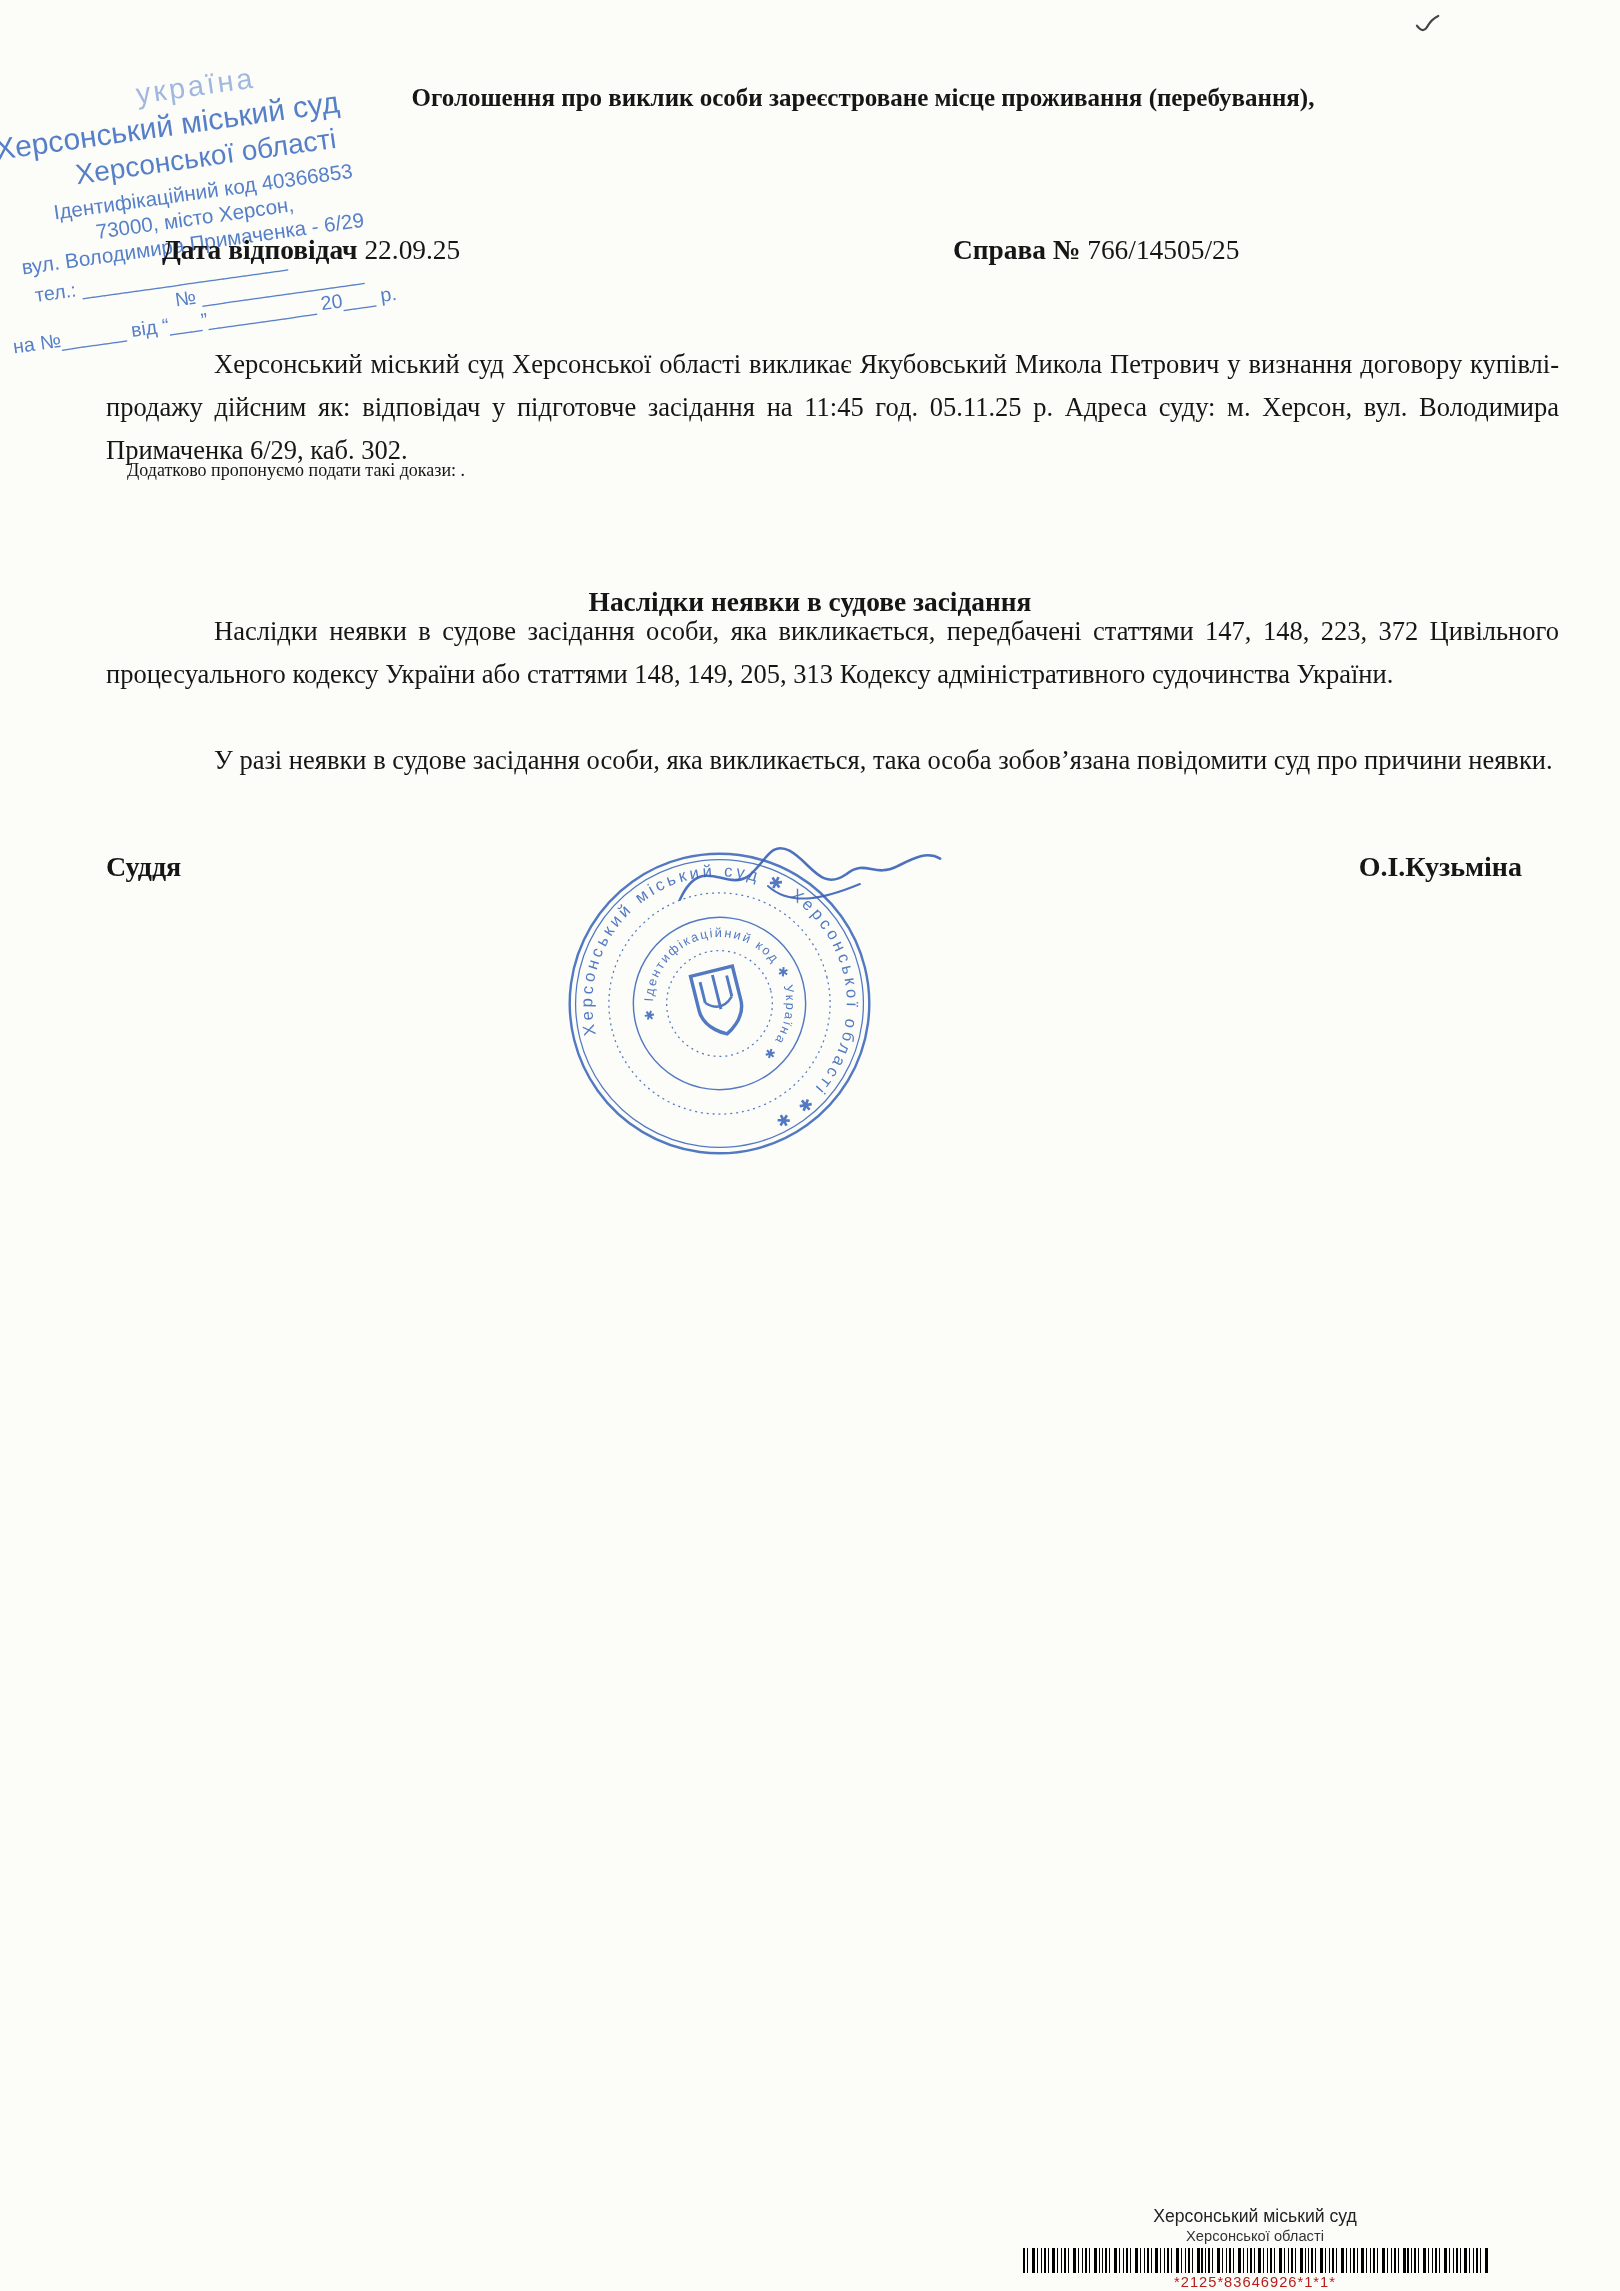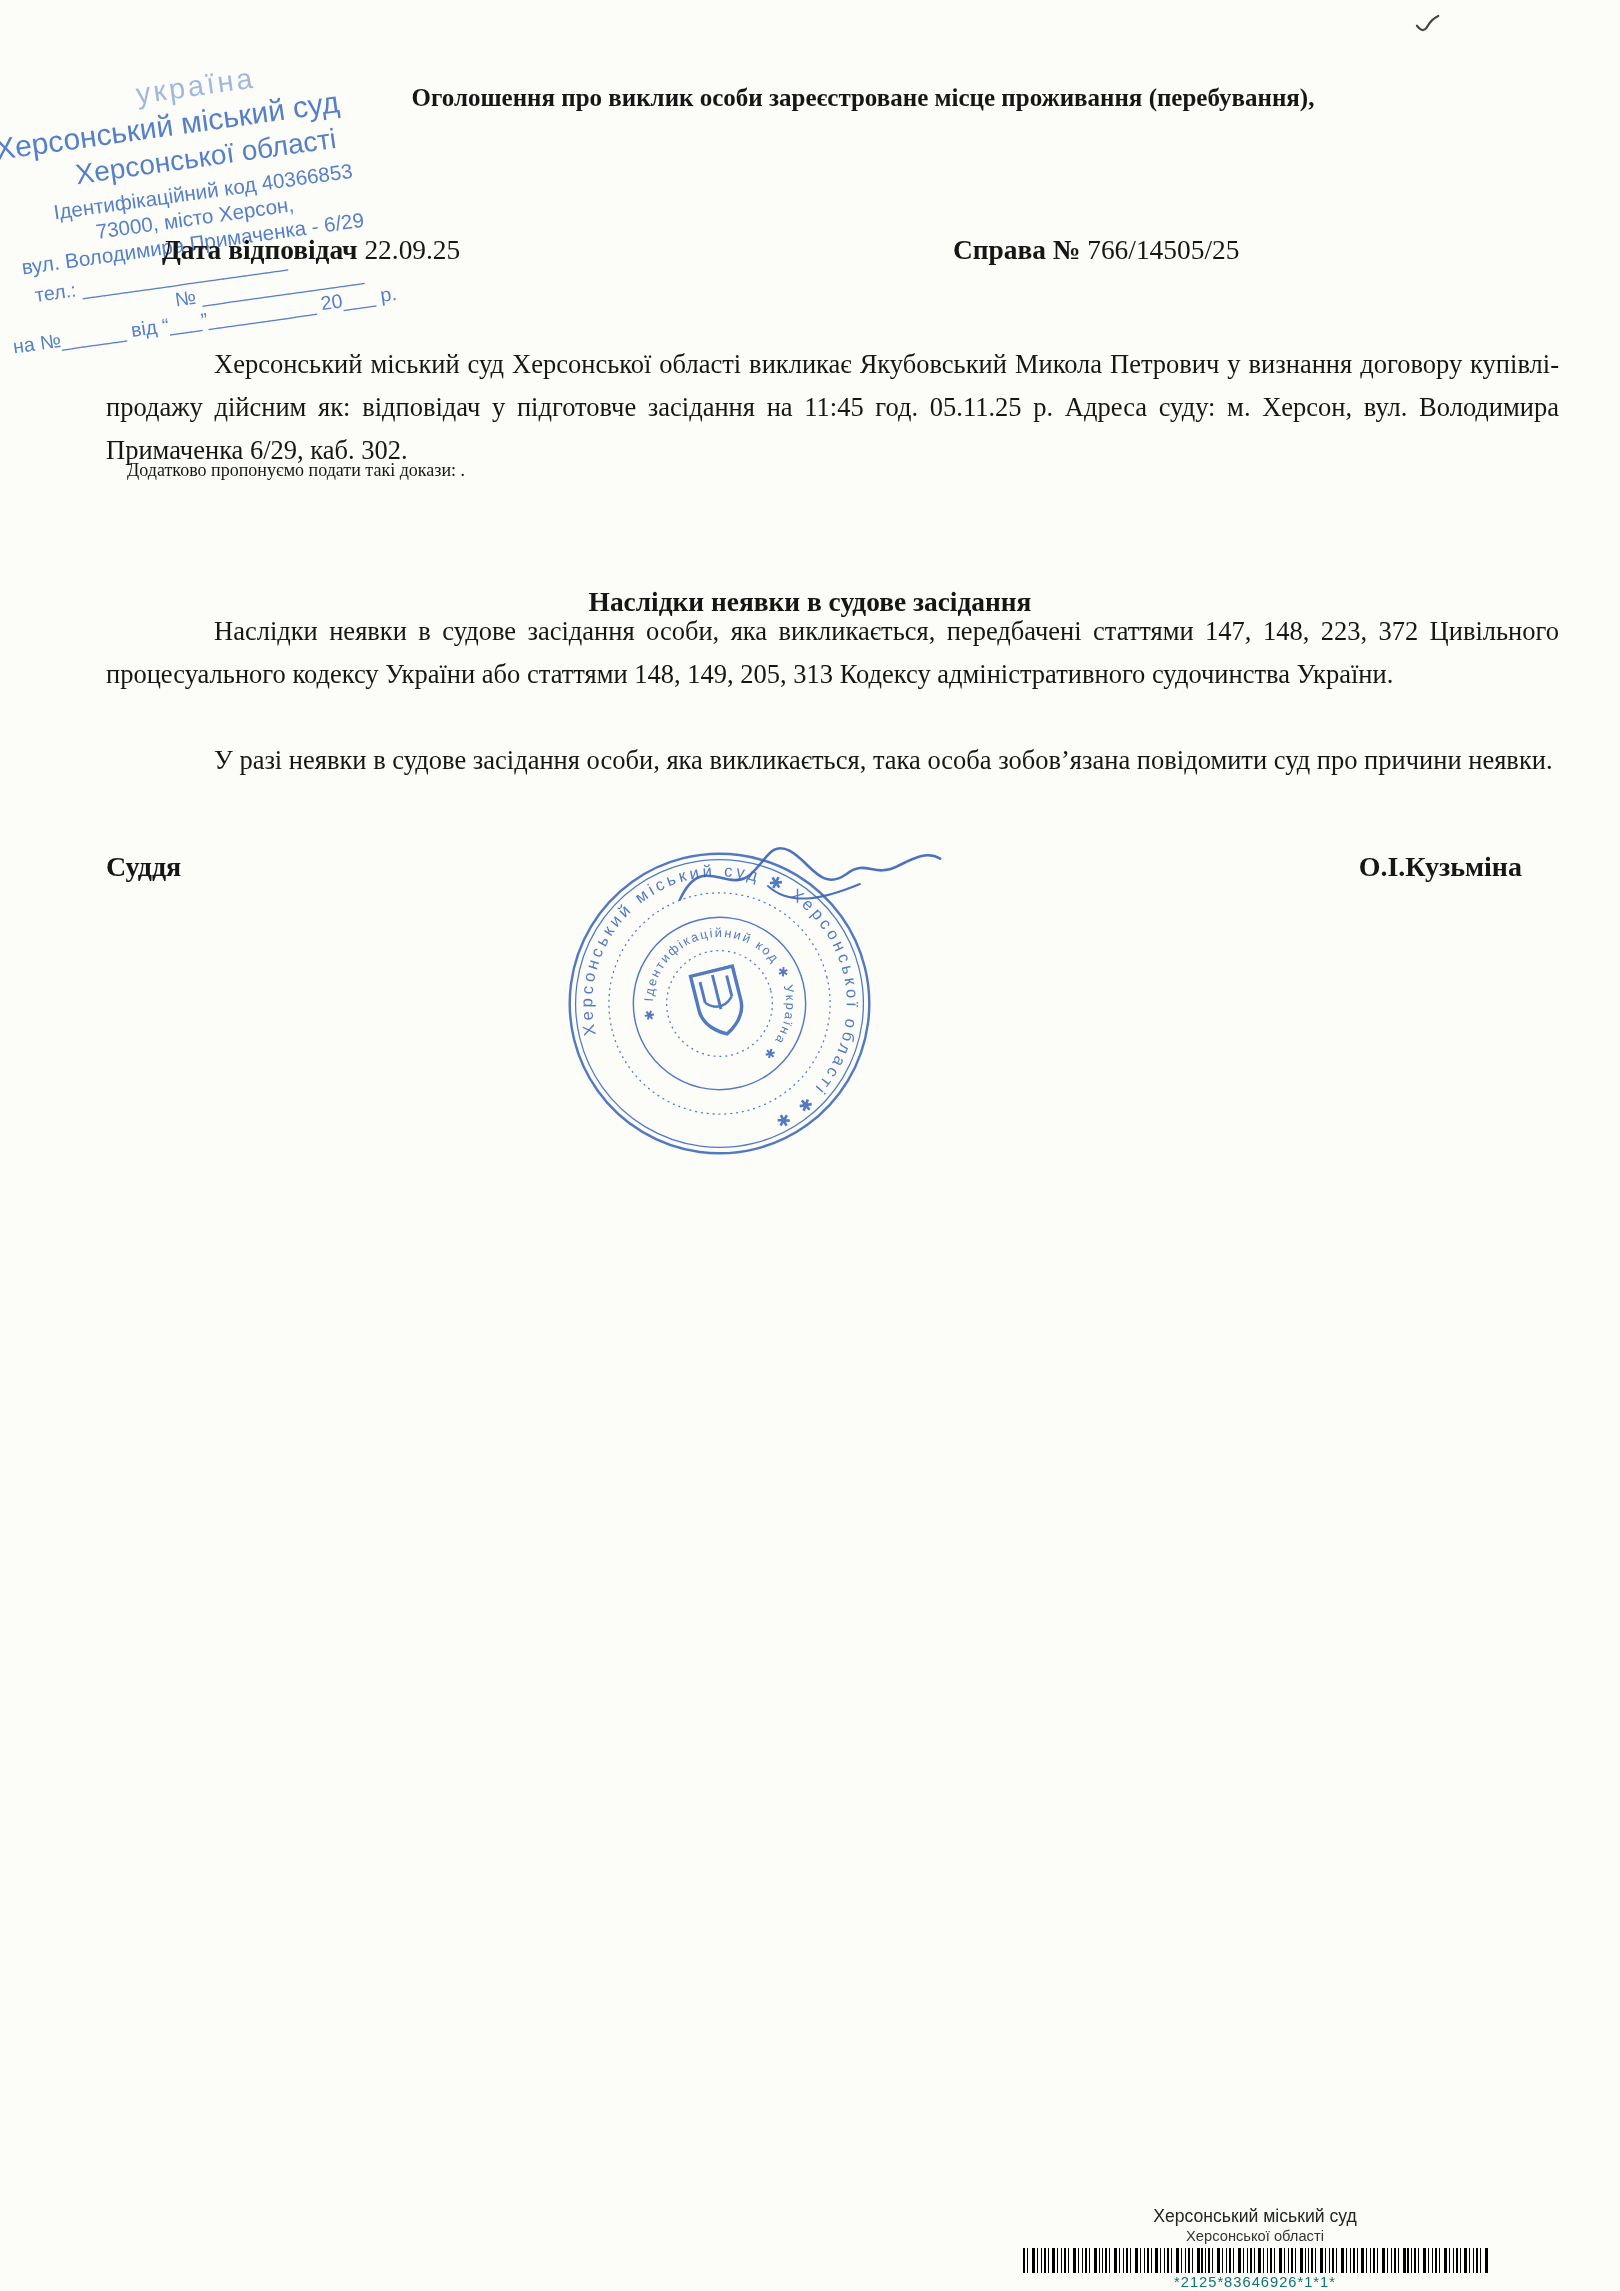--- a/index.html
+++ b/index.html
@@ -73,21 +73,21 @@
   .footer-l2{font-size:14.7px;color:#333;margin-top:1px;margin-bottom:3.9px;}
   .barcode{
     height:25.5px;width:465px;margin:0 auto;
     background:repeating-linear-gradient(90deg,
       #000 0 2px,transparent 2px 3.9px,
       #000 3.9px 4.9px,transparent 4.9px 8.8px,
       #000 8.8px 11.8px,transparent 11.8px 13.7px,
       #000 13.7px 14.7px,transparent 14.7px 17.6px,
       #000 17.6px 18.6px,transparent 18.6px 20.6px);
   }
-  .barcode-num{font-size:14.7px;letter-spacing:1px;color:#0f766e;margin-top:1px;}
+  .barcode-num{font-size:14.7px;letter-spacing:1px;color:#b91c1c;margin-top:1px;}
   
   .artifact-tr{position:absolute;left:1413px;top:9.8px;width:35px;height:25.5px;}
 </style>
 </head>
 <body>
 
 <div class="page">
 
   <div class="corner-stamp">
     <div class="st-country">україна</div>

